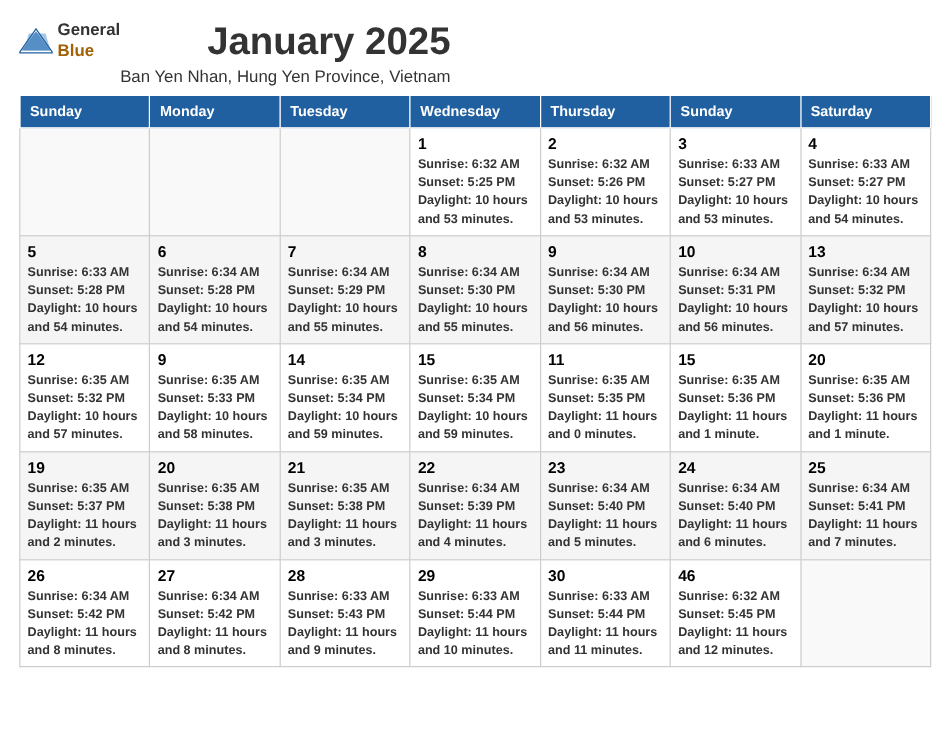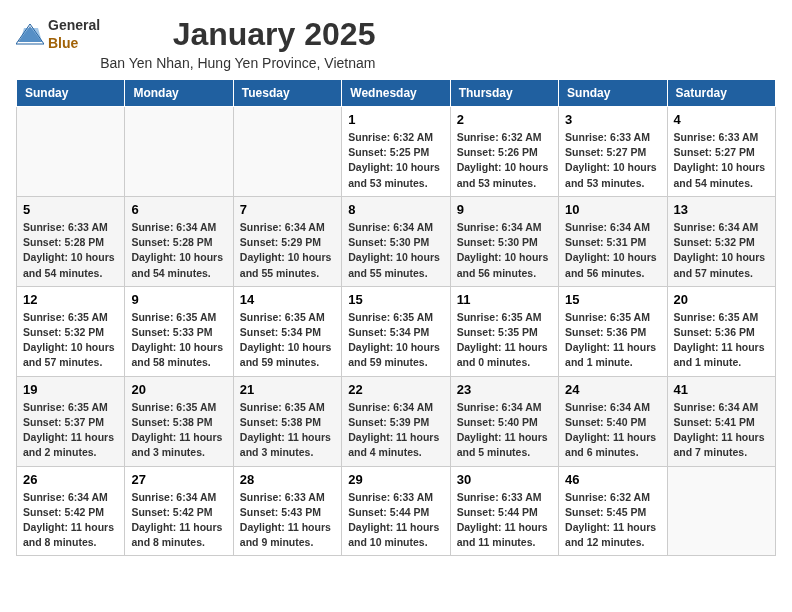--- a/index.html
+++ b/index.html
@@ -276,21 +276,21 @@
 and 5 minutes.</div>
         </td>
         <td>
           <span class="day-num">24</span>
           <div class="day-detail" style="white-space: pre-line;">Sunrise: 6:34 AM
 Sunset: 5:40 PM
 Daylight: 11 hours
 and 6 minutes.</div>
         </td>
         <td>
-          <span class="day-num">41</span>
+          <span class="day-num">25</span>
           <div class="day-detail" style="white-space: pre-line;">Sunrise: 6:34 AM
 Sunset: 5:41 PM
 Daylight: 11 hours
 and 7 minutes.</div>
         </td>
       </tr>
       <tr>
         <td>
           <span class="day-num">26</span>
           <div class="day-detail" style="white-space: pre-line;">Sunrise: 6:34 AM

